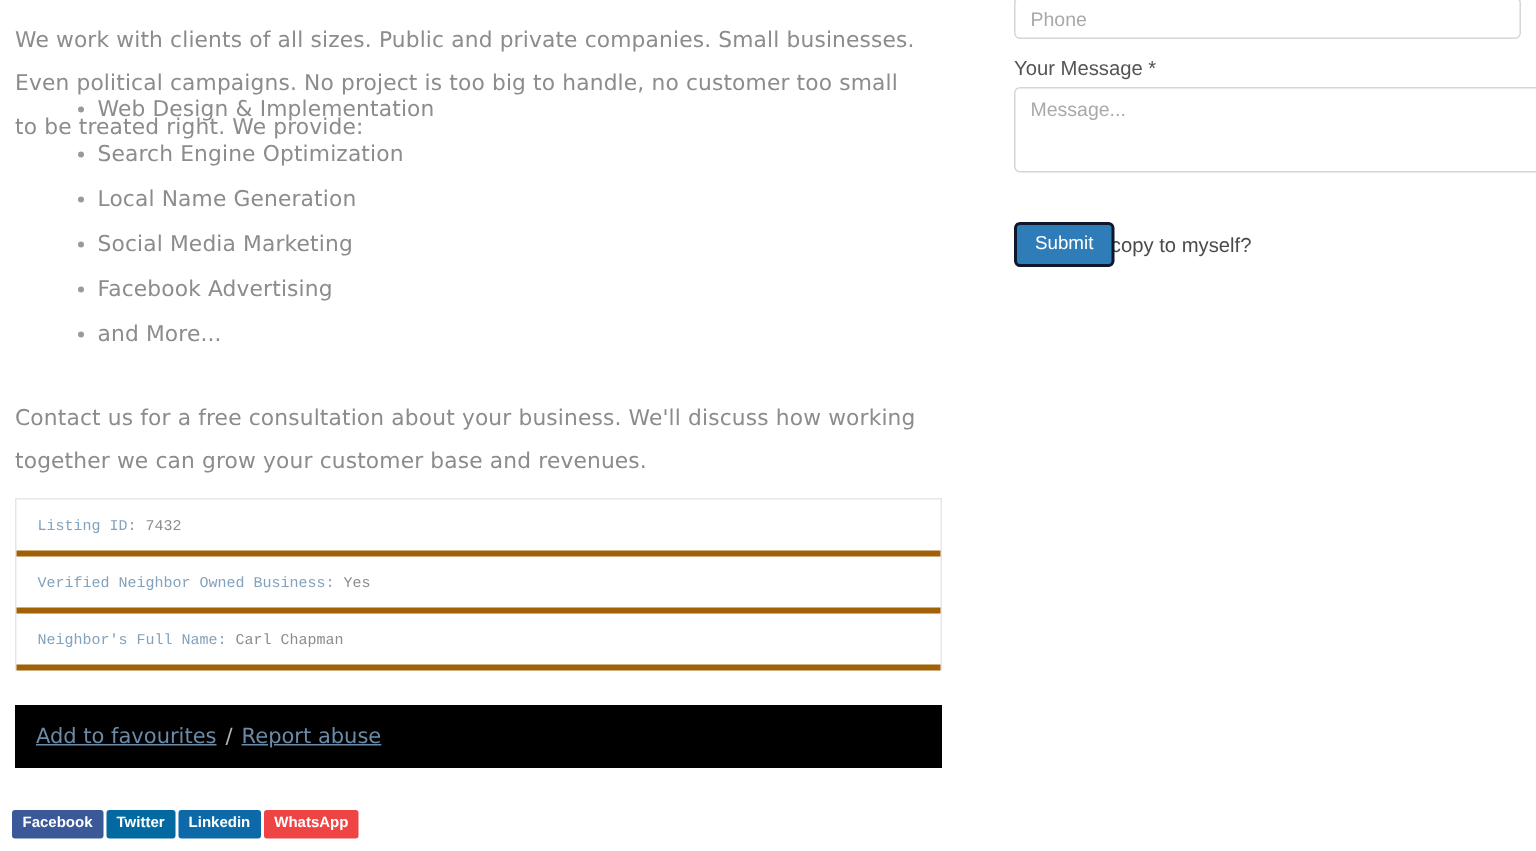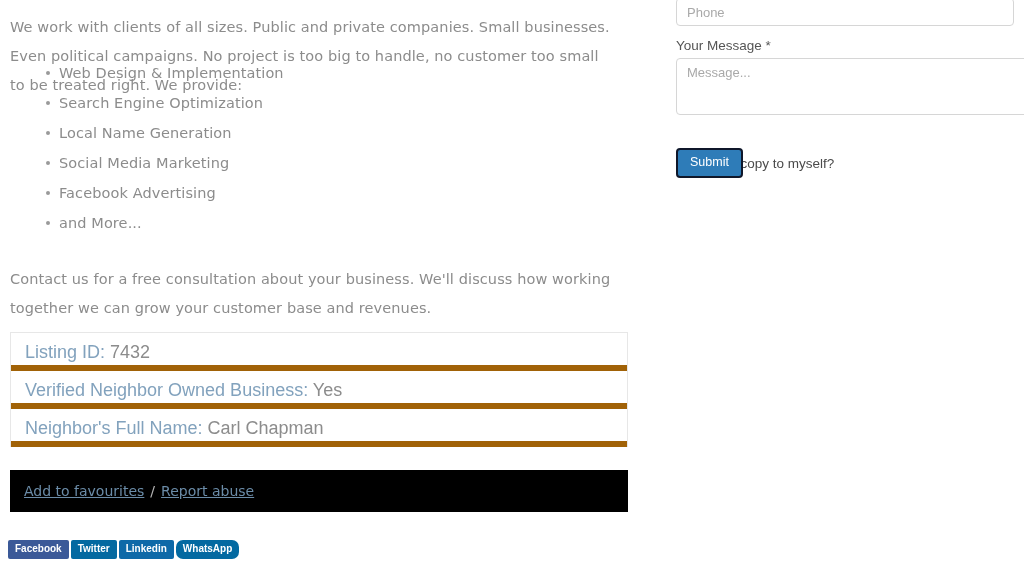--- a/index.html
+++ b/index.html
@@ -37,21 +37,21 @@
 
   .intro-para {
     position: absolute;
     left: 10px;
     top: -2px;
     width: 600px;
   }
 
   .services-list {
     position: absolute;
-    left: 22px;
+    left: 28px;
     top: 58px;
     width: 560px;
     margin: 0;
     padding: 0;
     list-style: none;
   }
   .services-list li {
     position: relative;
     padding-left: 37px;
     height: 30px;
@@ -79,26 +79,26 @@
     position: absolute;
     left: 10px;
     top: 332px;
     width: 618px;
     border: 1px solid #e7e7e7;
     border-bottom: none;
     background: #ffffff;
     box-sizing: border-box;
   }
   .listing-row {
-    border-bottom: 6px solid #a16207;
+    border-bottom: 4px solid #a16207;
     height: 38px;
     line-height: 38px;
     padding: 0 14px;
-    font-family: Liberation Sans, sans-serif;
-    font-size: 18px;
+    font-family: Liberation Mono, monospace;
+    font-size: 10px;
     color: #8c8c8c;
     box-sizing: border-box;
     white-space: nowrap;
     overflow: hidden;
   }
   .listing-label {
     color: #82a2bd;
   }
   .listing-value {
     color: #8c8c8c;
@@ -291,21 +291,21 @@
   </div>
 
   <div class="actions-bar">
     <a href="#">Add to favourites</a><span class="actions-sep">/</span><a href="#">Report abuse</a>
   </div>
 
   <div class="social-row">
     <span class="social-btn" style="background: rgb(59, 89, 152);">Facebook</span>
     <span class="social-btn" style="background: #0369a1;">Twitter</span>
     <span class="social-btn" style="background: rgb(14, 105, 168);">Linkedin</span>
-    <span class="social-btn" style="background: #0369a1; border-radius: 7px;">WhatsApp</span>
+    <span class="social-btn" style="background: #ef4444;">WhatsApp</span>
   </div>
 
 </div>
 
 <div class="form-col">
 
   <div class="phone-wrap">
     <input class="text-input" type="text" placeholder="Phone" style="">
   </div>
 

